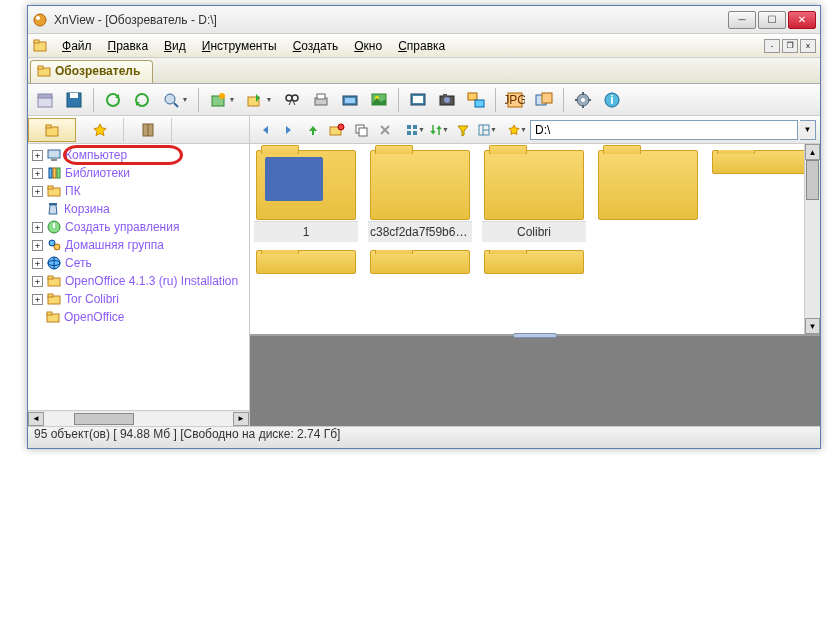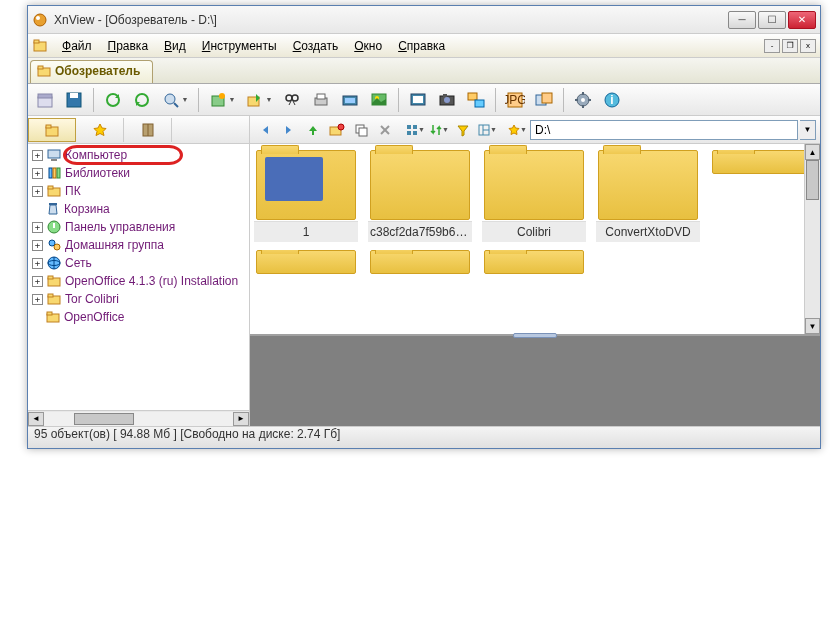--- a/index.html
+++ b/index.html
@@ -41,21 +41,21 @@
 .path-input { flex:1; height:20px; border:1px solid #7f9db9; background:#fff; padding:0 4px; font-size:12px;}
 .path-drop { width:16px; height:20px; border:1px solid #7f9db9; border-left:none; background:#eee; display:flex;align-items:center;justify-content:center; font-size:8px; cursor:pointer;}
 
 .split { flex:1; display:flex; overflow:hidden; }
 .tree { width:222px; background:#fff; border-right:1px solid #ccc; overflow:auto; position:relative; }
 .tree-list { padding:2px 0; }
 .tree-item { display:flex; align-items:center; height:18px; padding-left:4px; cursor:pointer; white-space:nowrap;}
 .tree-item .expander { width:11px; height:11px; border:1px solid #888; background:#fff; font-size:9px; line-height:9px; text-align:center; color:#333; margin-right:3px; font-family:monospace;}
 .tree-item .no-exp { width:13px; display:inline-block; }
 .tree-item .t-icon { width:16px; height:16px; margin-right:3px; display:inline-flex;align-items:center;justify-content:center;}
-.tree-item .t-label { color:#701a75; }
+.tree-item .t-label { color:#8b5cf6; }
 .highlight-ring { position:absolute; border:3px solid #d22; border-radius:14px/10px; pointer-events:none; }
 
 .tree-scroll { position:absolute; bottom:0; left:0; right:0; height:16px; background:#e8e8e8; border-top:1px solid #ccc; display:flex; align-items:center;}
 .tree-scroll .sc-btn{ width:16px;height:14px;background:#ddd;border:1px solid #999; display:flex;align-items:center;justify-content:center;font-size:8px;}
 .tree-scroll .sc-track{flex:1;height:14px;background:#f0f0f0;position:relative;}
 .tree-scroll .sc-thumb{position:absolute;left:30px;width:60px;height:12px;top:1px;background:#c8c8c8;border:1px solid #888;}
 
 .content { flex:1; display:flex; flex-direction:column; background:#fff; position:relative;}
 .file-grid { background:#fff; padding:6px 4px; display:flex; flex-wrap:wrap; gap:8px 10px; align-content:flex-start; overflow:hidden;}
 .folder-item { width:104px; display:flex; flex-direction:column; align-items:center; cursor:pointer;}
@@ -402,21 +402,21 @@
               <span class="t-label">Корзина</span>
             </div>
             <div class="tree-item">
               <span class="expander">+</span>
               <span class="t-icon">
                 <svg width="16" height="16">
                   <circle cx="8" cy="8" r="6" fill="#8d8" stroke="#383"></circle>
                   <rect x="7" y="4" width="2" height="5" fill="#fff"></rect>
                 </svg>
               </span>
-              <span class="t-label">Панель управления</span>
+              <span class="t-label">Создать управления</span>
             </div>
             <div class="tree-item">
               <span class="expander">+</span>
               <span class="t-icon">
                 <svg width="16" height="16">
                   <circle cx="6" cy="6" r="3" fill="#6bf" stroke="#048"></circle>
                   <circle cx="11" cy="10" r="3" fill="#fc6" stroke="#a60"></circle>
                 </svg>
               </span>
               <span class="t-label">Домашняя группа</span>
@@ -485,21 +485,20 @@
               <div class="folder-item">
                 <div class="folder-thumb"></div>
                 <div class="folder-caption">c38cf2da7f59b6c...</div>
               </div>
               <div class="folder-item">
                 <div class="folder-thumb"></div>
                 <div class="folder-caption">Colibri</div>
               </div>
               <div class="folder-item">
                 <div class="folder-thumb"></div>
-                <div class="folder-caption">ConvertXtoDVD</div>
               </div>
               <div class="folder-item" style="height: 24px; overflow: hidden;">
                 <div class="folder-thumb"></div>
               </div>
               <div class="folder-item" style="height: 24px; overflow: hidden;">
                 <div class="folder-thumb"></div>
               </div>
               <div class="folder-item" style="height: 24px; overflow: hidden;">
                 <div class="folder-thumb"></div>
               </div>

